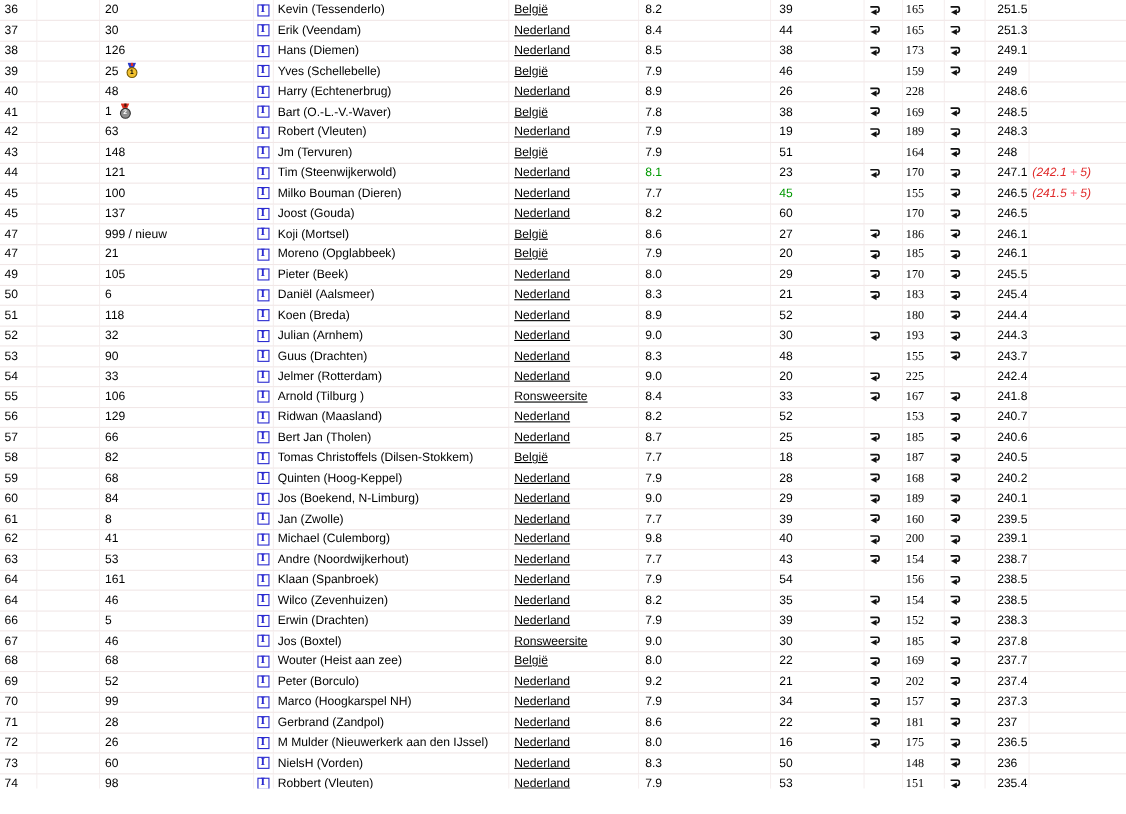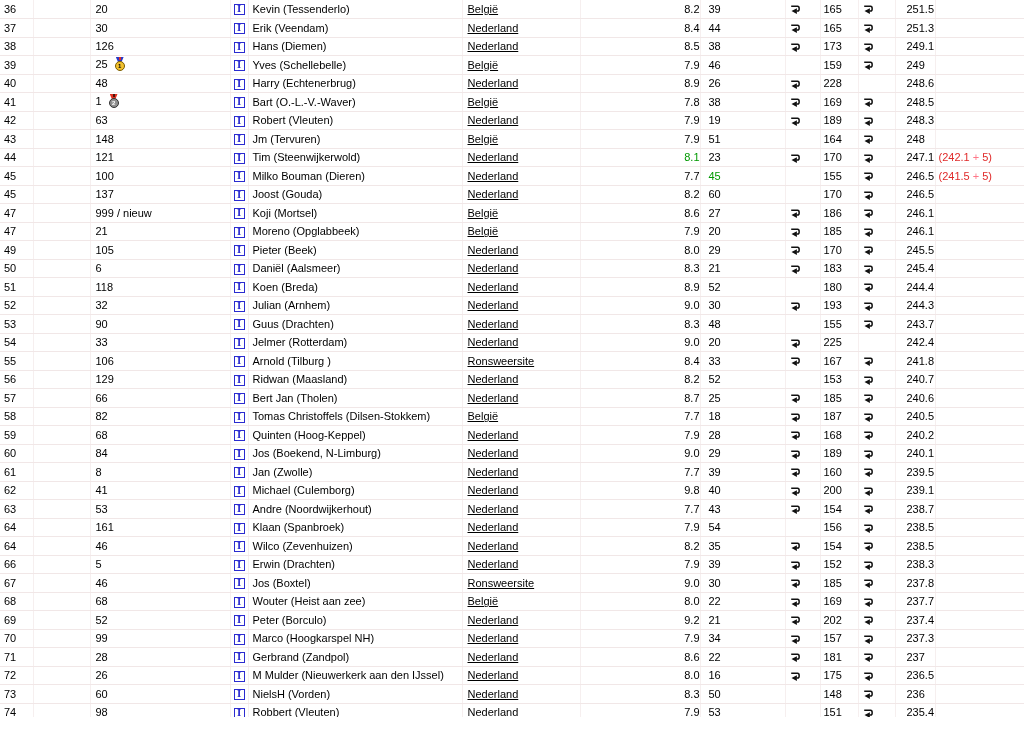--- a/index.html
+++ b/index.html
@@ -12,27 +12,27 @@
   td{
     padding:0;vertical-align:middle;overflow:hidden;white-space:nowrap;
     border-right:1px solid #f6efef;border-bottom:1px solid #f1e7e7;
   }
   td.c-note{border-right:none;}
   td.c-rank{padding-left:4px;}
   td.c-bib{padding-left:5px;}
   td.c-icon{padding-left:3px;}
   td.c-name{padding-left:4px;}
   td.c-country{padding-left:5px;text-decoration:underline;}
-  td.c-score{padding-left:6px;text-align:right;}
+  td.c-score{padding-left:6px;}
   td.c-count{padding-left:8px;}
   td.c-a1{padding-left:3px;}
-  td.c-pts{padding-left:3px;}
+  td.c-pts{padding-left:3px;font-family:Liberation Serif, serif;}
   td.c-a2{padding-left:3px;}
   td.c-total{padding-left:11px;}
-  td.c-note{padding-left:3px;}
+  td.c-note{padding-left:3px;font-style:italic;}
   .green{color:#009900;}
   .note-num{color:#e02a2a;}
   .note-plus{color:#ff7788;margin:0 3px;}
   .info-icon{
     display:inline-block;width:11px;height:11px;box-sizing:border-box;
     border:1px solid #2b2bd0;background:#fff;text-align:center;
     font-family:"DejaVu Serif","Liberation Serif",serif;font-weight:bold;
     font-size:9px;line-height:9px;color:#2b2bd0;vertical-align:middle;cursor:pointer;
   }
   .arrow-wrap{display:inline-block;vertical-align:middle;line-height:0;}

